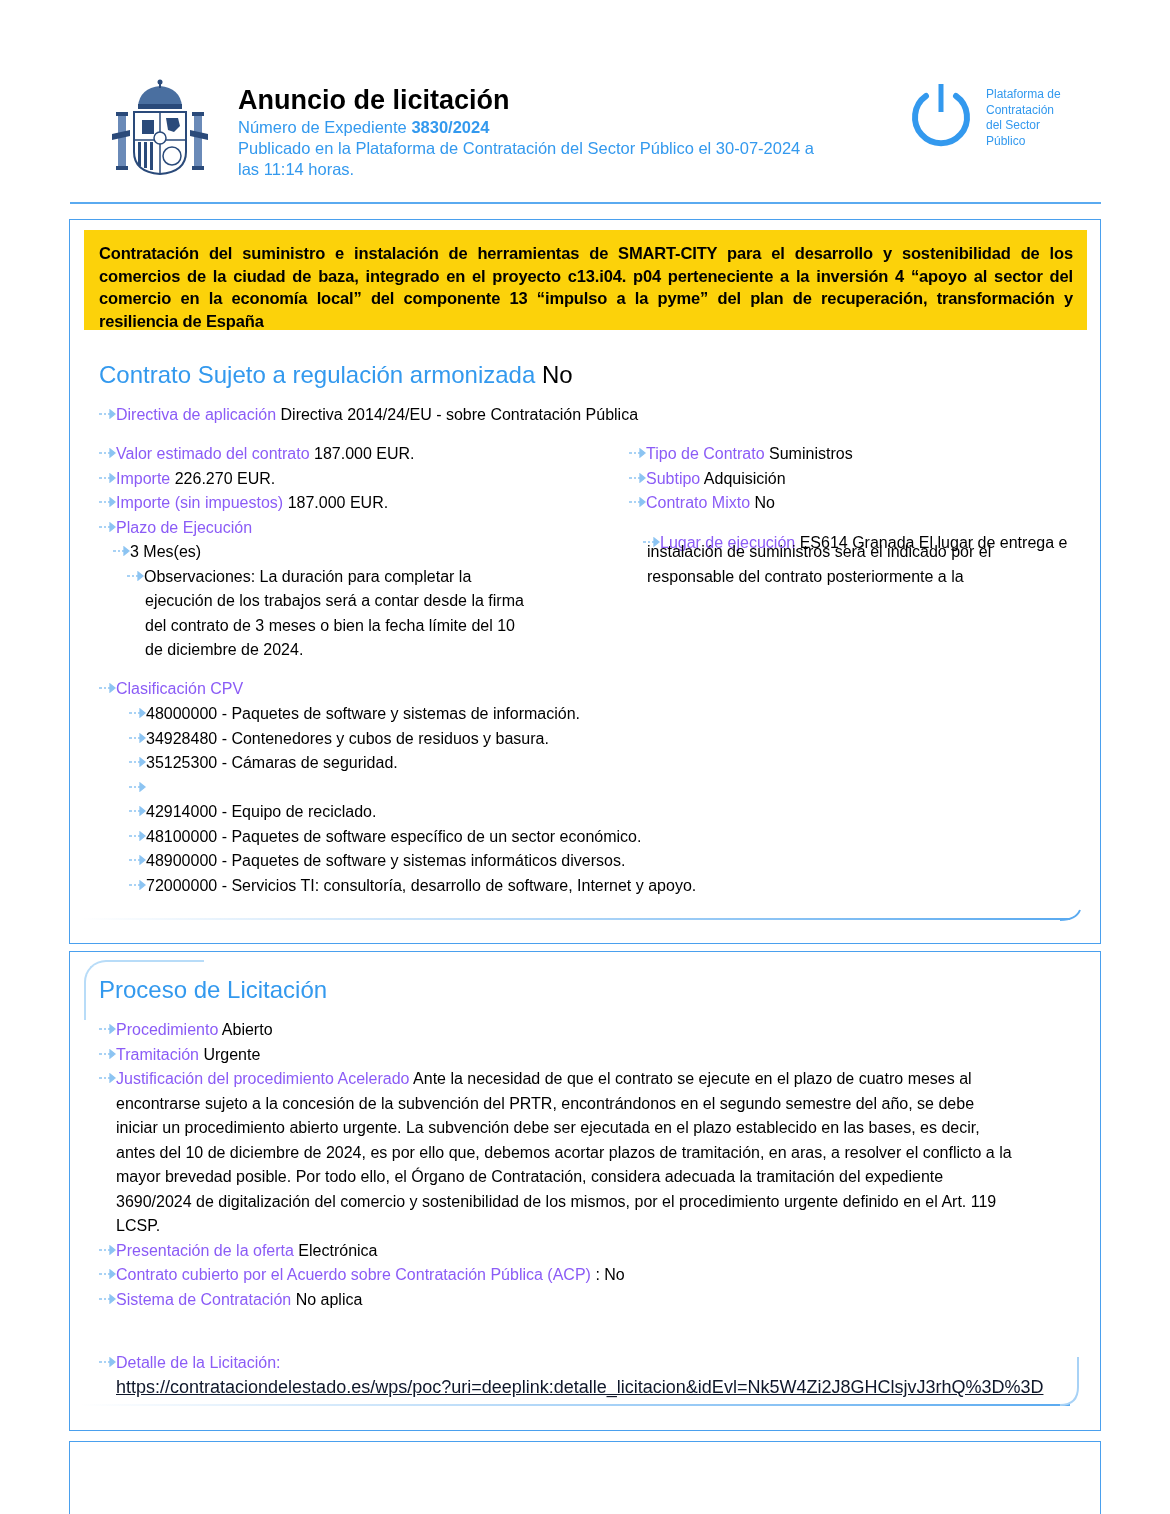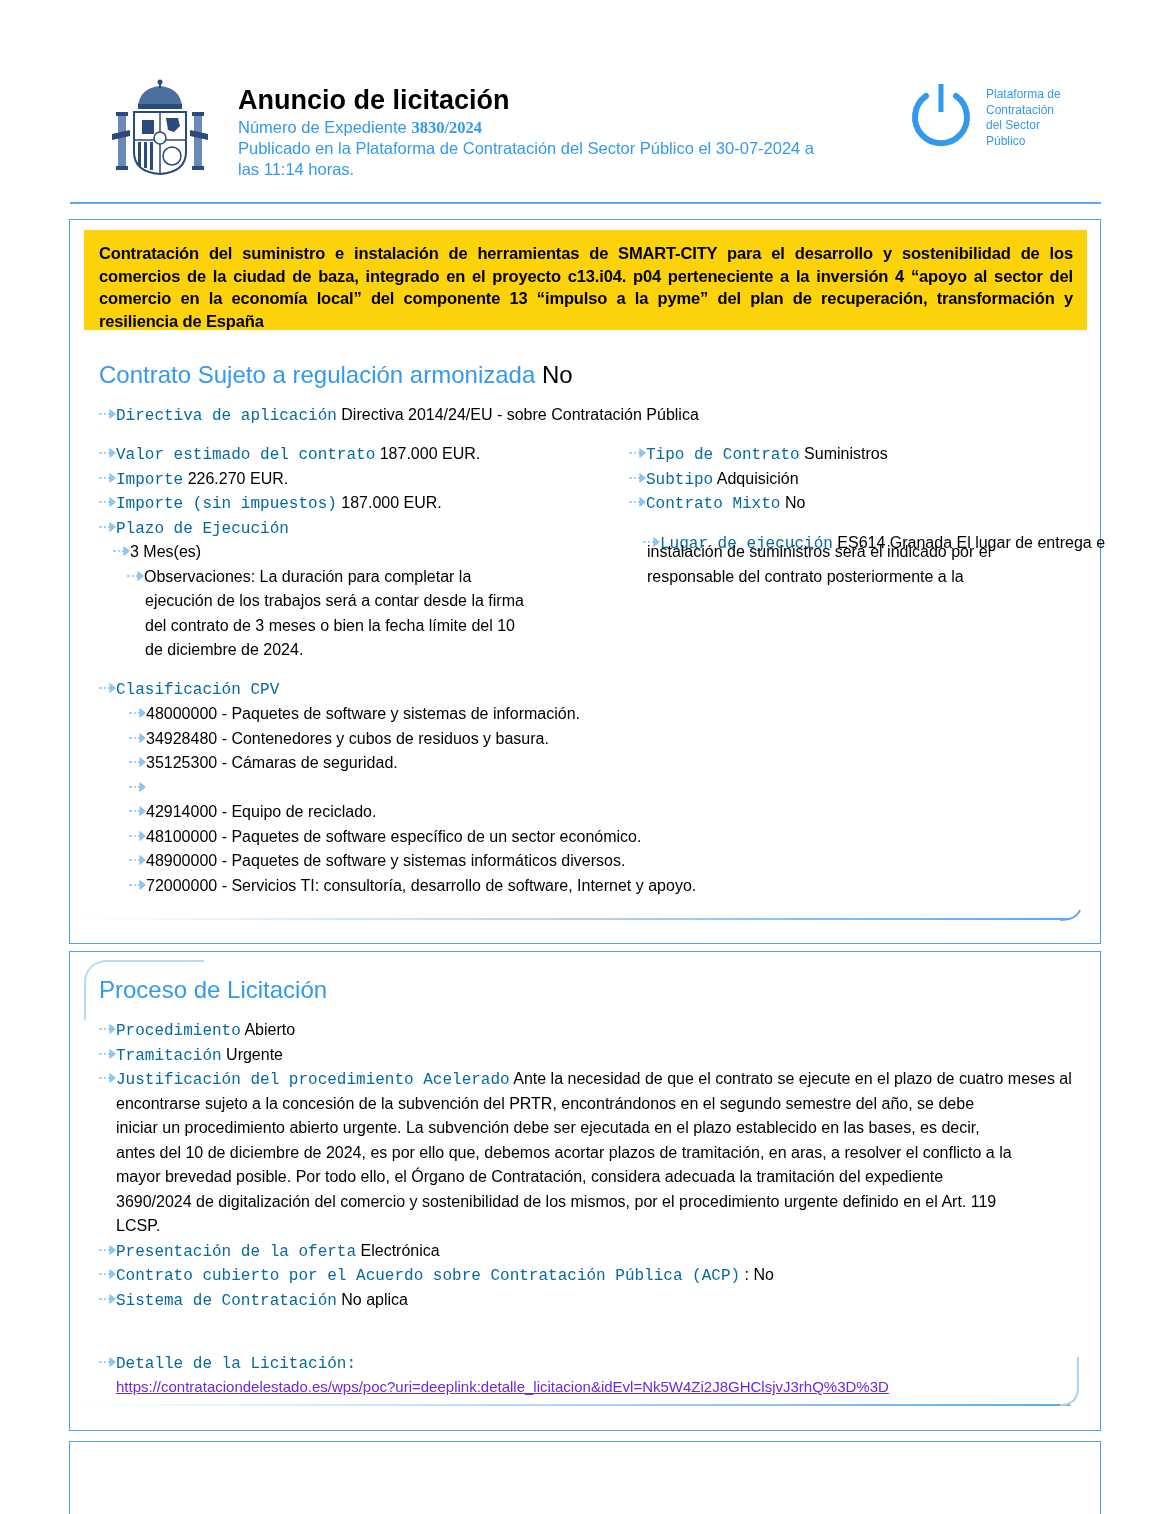--- a/index.html
+++ b/index.html
@@ -5,46 +5,46 @@
     * { box-sizing: border-box; margin: 0; padding: 0; }
     html, body { width: 1170px; height: 1514px; background: #ffffff; overflow: hidden; }
     body { font-family: "Liberation Sans", sans-serif; color: #000; position: relative; }
 
     
     .header { position: absolute; left: 0; top: 0; width: 1170px; height: 205px; }
     .coat { position: absolute; left: 108px; top: 76px; width: 104px; height: 104px; }
     .title-block { position: absolute; left: 238px; top: 84px; width: 660px; }
     .doc-title { font-size: 27px; font-weight: bold; color: #000; line-height: 32px; }
     .sub-line { font-size: 16.5px; color: #3399ee; line-height: 21px; }
-    .sub-line b { font-weight: bold; font-family: Liberation Serif, serif; }
+    .sub-line b { font-weight: bold; }
     .pcsp-logo { position: absolute; left: 908px; top: 80px; width: 180px; height: 80px; }
     .pcsp-icon { position: absolute; left: 0; top: 0; width: 66px; height: 70px; }
     .pcsp-text { position: absolute; left: 78px; top: 7px; font-size: 12px; line-height: 15.5px; color: #3399ee; width: 100px; }
     .header-rule { position: absolute; left: 70px; top: 202px; width: 1031px; height: 2px; background: #5aaaf0; }
 
     
     .card { position: absolute; left: 69px; width: 1032px; border: 1.5px solid #4aa0ee; background: #fff; }
     .card1 { top: 219px; height: 725px; }
     .card2 { top: 951px; height: 480px; }
     .card3 { top: 1441px; height: 80px; border-bottom: none; }
 
     .highlight { position: absolute; left: 14px; top: 10px; width: 1003px; height: 100px; background: #fcd20a;
       padding: 12px 14px 0 15px; font-weight: bold; font-size: 16.5px; line-height: 22.5px; text-align: justify;
       font-family: "Liberation Sans", sans-serif; letter-spacing: -0.15px; }
 
     .section-title { position: absolute; font-size: 24px; color: #3399ee; line-height: 30px; }
     .section-title .val { color: #000; }
 
     .row { position: absolute; font-size: 16px; line-height: 24.5px; white-space: nowrap; }
-    .row .lbl { color: #0369a1; font-family: Liberation Mono, monospace; }
+    .row .lbl { color: #8b5cf6; }
     .row .val { color: #000; }
     .arrow { display: inline-block; width: 17px; height: 10px; vertical-align: 1px; position: relative; }
     .arrow svg { position: absolute; left: 0; top: 0; }
     .para { position: absolute; font-size: 16px; line-height: 24.5px; color: #000; }
-    .link { color: #6d28d9; text-decoration: underline; font-size: 15px; }
+    .link { color: #0f172a; text-decoration: underline; font-size: 18px; }
 
     .corner-tl { position: absolute; left: 14px; top: 8px; width: 120px; height: 60px;
       border-top: 2px solid #b8dcf8; border-left: 2px solid #b8dcf8; border-top-left-radius: 22px; }
     .fade-line { position: absolute; height: 2px; background: linear-gradient(to right, rgba(90,170,240,0), #5aaaf0); }
   </style>
 </head>
 <body>
 
 <div class="header">
   <div class="coat">

